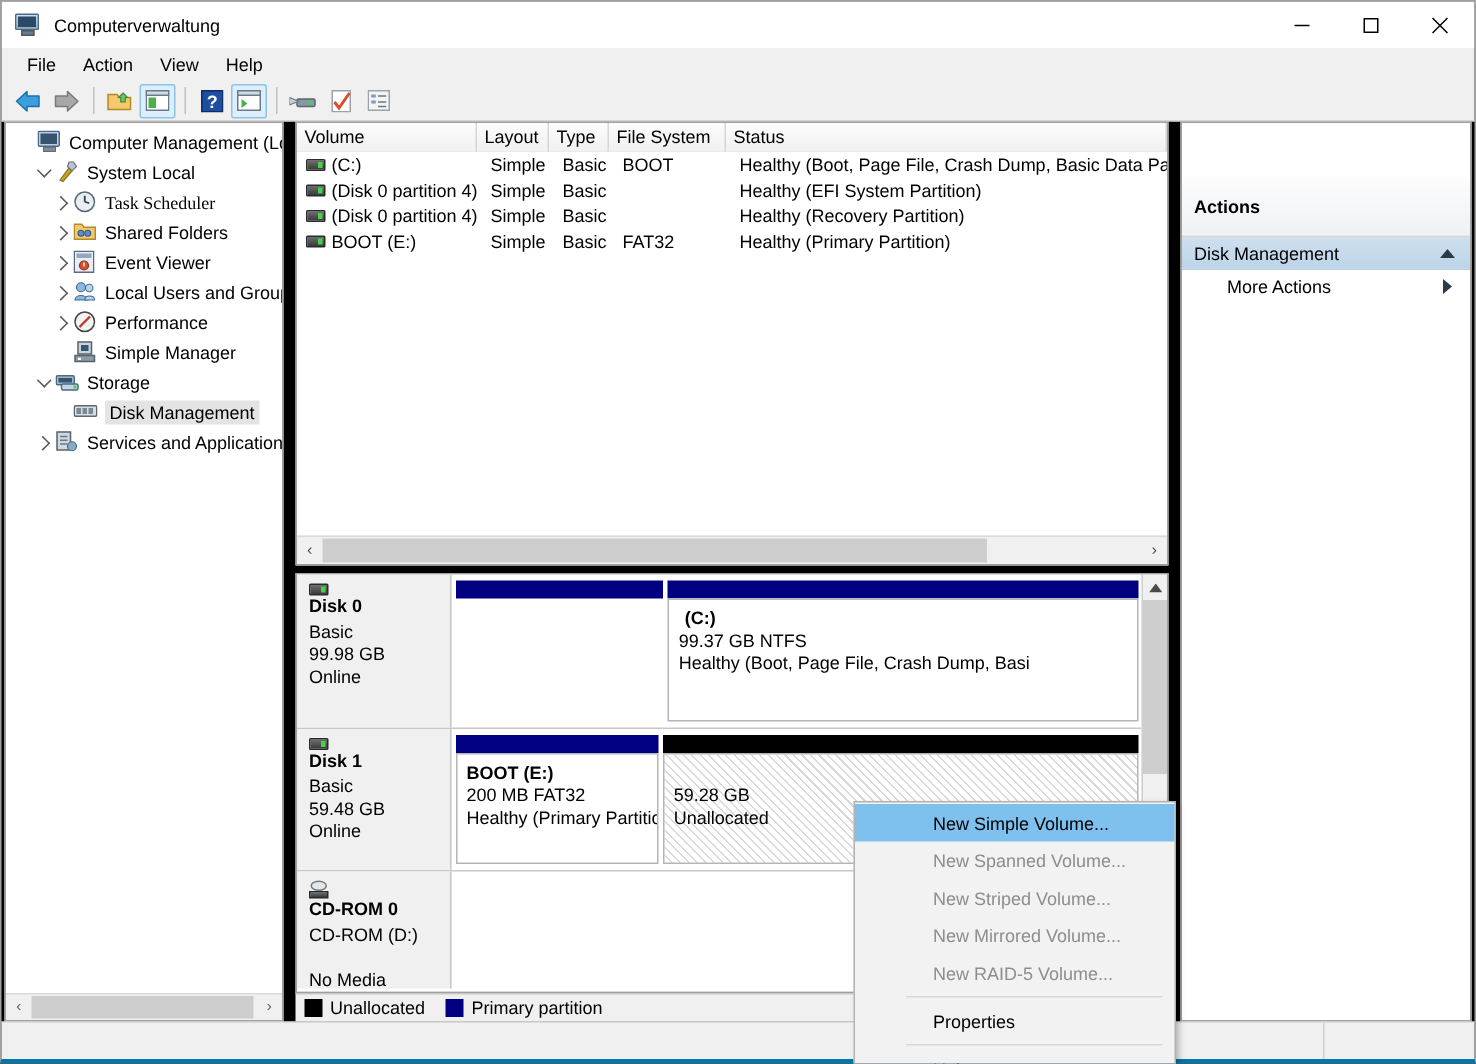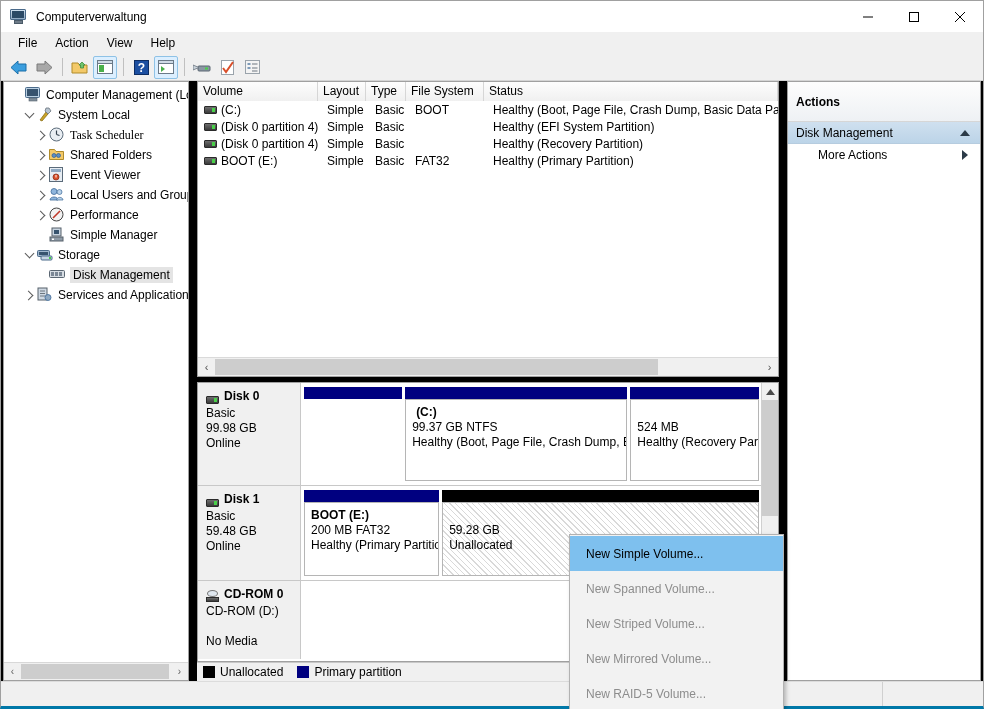--- a/index.html
+++ b/index.html
@@ -126,21 +126,21 @@
     flex:1; margin-top:5px; background:#fff; border:1px solid #a0a0a0;
     display:flex; min-height:0; overflow:hidden;
   }
   .graph { flex:1; min-width:0; overflow:hidden; background:#fff;}
   .diskrow { display:flex; border-bottom:1px solid #c8c8c8; }
   .diskinfo {
     width:103px;min-width:103px; background:#f0f0f0;
     border-right:1px solid #c8c8c8; padding:6px 0 4px 8px;
     font-size:12px; line-height:15px;
   }
-  .diskinfo .dname{font-weight:bold; display:flex; align-items:flex-end; margin-bottom:2px;}
+  .diskinfo .dname{font-weight:bold; display:flex; align-items:flex-start; margin-bottom:2px;flex-direction:column;}
   .dicon { width:13px;height:8px;background:linear-gradient(#6e6e6e,#3a3a3a);border:1px solid #2a2a2a;
            border-radius:1px;position:relative;margin-right:5px;flex:none;}
   .dicon:after{content:"";position:absolute;right:1px;top:1px;width:3px;height:4px;background:#49d049;}
   .cdicon{width:14px;height:12px;position:relative;margin-right:4px;flex:none;}
   .cdicon .cdd{position:absolute;left:1px;top:0;width:11px;height:7px;border:1px solid #777;border-radius:50%;background:#dfe7ef;}
   .cdicon .cdb{position:absolute;left:0;bottom:0;width:13px;height:5px;background:linear-gradient(#6e6e6e,#3a3a3a);border:1px solid #2a2a2a;}
   .parts { flex:1; display:flex; padding:4px 2px 4px 3px; min-width:0; gap:3px; }
   .part { display:flex; flex-direction:column; min-width:0; }
   .pbar { height:12px; min-height:12px; }
   .pbar.primary { background:#000080; }
@@ -176,20 +176,21 @@
   
   .actionspane {
     width:194px;min-width:194px; background:#fff;
     border:1px solid #a0a0a0; margin-left:6px;
     display:flex;flex-direction:column; overflow:hidden;
   }
   .ahead {
     height:40px;min-height:22px;display:flex;align-items:center;padding-left:8px;
     font-size:12px;font-weight:bold; background:linear-gradient(#fdfdfd,#eef1f4);
     border-bottom:1px solid #d6d6d6;
+    margin-top:36px;
   }
   .asec {
     height:22px;min-height:22px;display:flex;align-items:center;padding-left:8px;
     font-size:12px; background:linear-gradient(#cfe0ef,#bcd4e8);
     border-bottom:1px solid #b6ccdf;
     justify-content:space-between; padding-right:10px;
   }
   .asec .tri-up{width:0;height:0;border-left:5px solid transparent;border-right:5px solid transparent;border-bottom:6px solid #2b3a47;}
   .aitem {
     height:22px;display:flex;align-items:center;padding-left:30px;font-size:12px;
@@ -205,21 +206,21 @@
   .sbseg{ border-right:1px solid #d0d0d0; }
 
   
   .ctxmenu {
     position:absolute; left:568px; top:533px; width:215px;
     background:#f2f2f2; border:1px solid #b2b2b2;
     box-shadow:2px 2px 4px rgba(0,0,0,0.25);
     padding:1px 0 1px 0; z-index:50;
   }
   .ctxitem {
-    height:35px;display:flex;align-items:center;padding-left:16px;font-size:12px;color:#000;
+    height:25px;display:flex;align-items:center;padding-left:52px;font-size:12px;color:#000;
   }
   .ctxitem.sel { background:#7ec0ee; }
   .ctxitem.dis { color:#8d8d8d; }
   .ctxsep { height:1px; background:#d7d7d7; margin:3px 8px 3px 34px; }
 </style>
 </head>
 <body>
 
 <div class="window">
 
@@ -565,28 +566,20 @@
             <div class="parts">
               <div class="part" style="flex:106">
                 <div class="pbar primary"></div>
               </div>
               <div class="part" style="flex:240">
                 <div class="pbar primary"></div>
                 <div class="pbody">
                   <div style="font-weight:bold;padding-left:4px;min-height:15px;">(C:)</div>
                   <div>99.37 GB NTFS</div>
                   <div>Healthy (Boot, Page File, Crash Dump, Basi</div>
-                </div>
-              </div>
-              <div class="part" style="flex:139">
-                <div class="pbar primary"></div>
-                <div class="pbody">
-                  <div style="font-weight:bold;padding-left:4px;min-height:15px;"></div>
-                  <div>524 MB</div>
-                  <div>Healthy (Recovery Par</div>
                 </div>
               </div>
             </div>
           </div>
 
           <div class="diskrow" style="height:95px;">
             <div class="diskinfo">
               <div class="dname">
                 <span class="dicon"></span>
                 <span>Disk 1</span>

